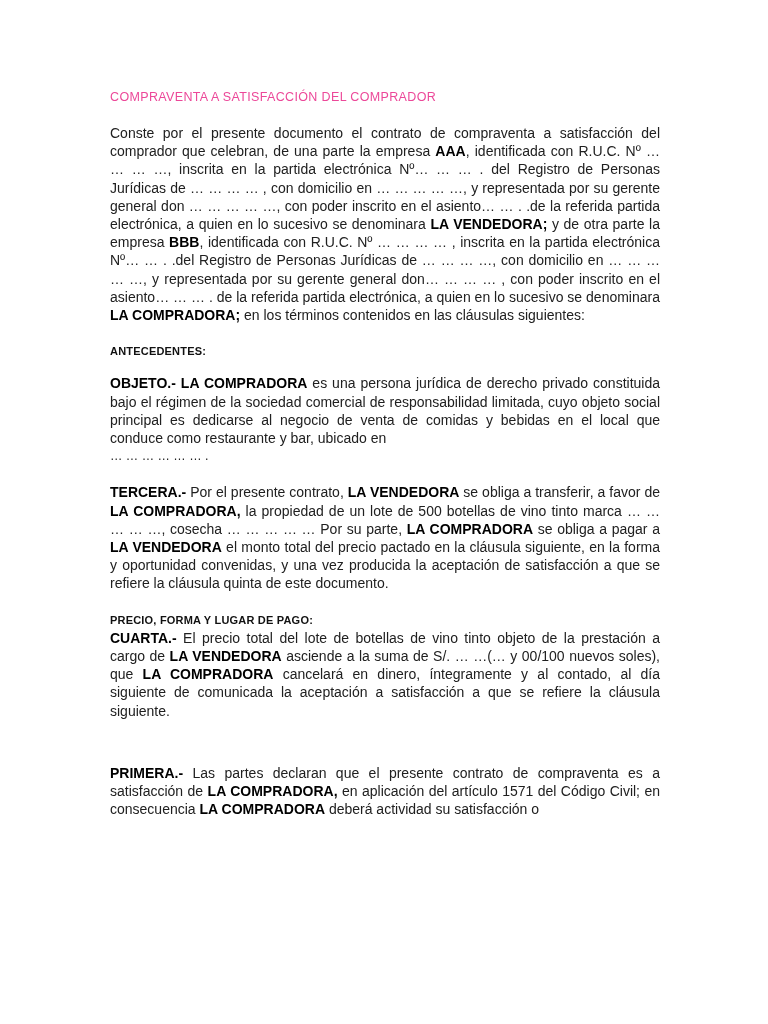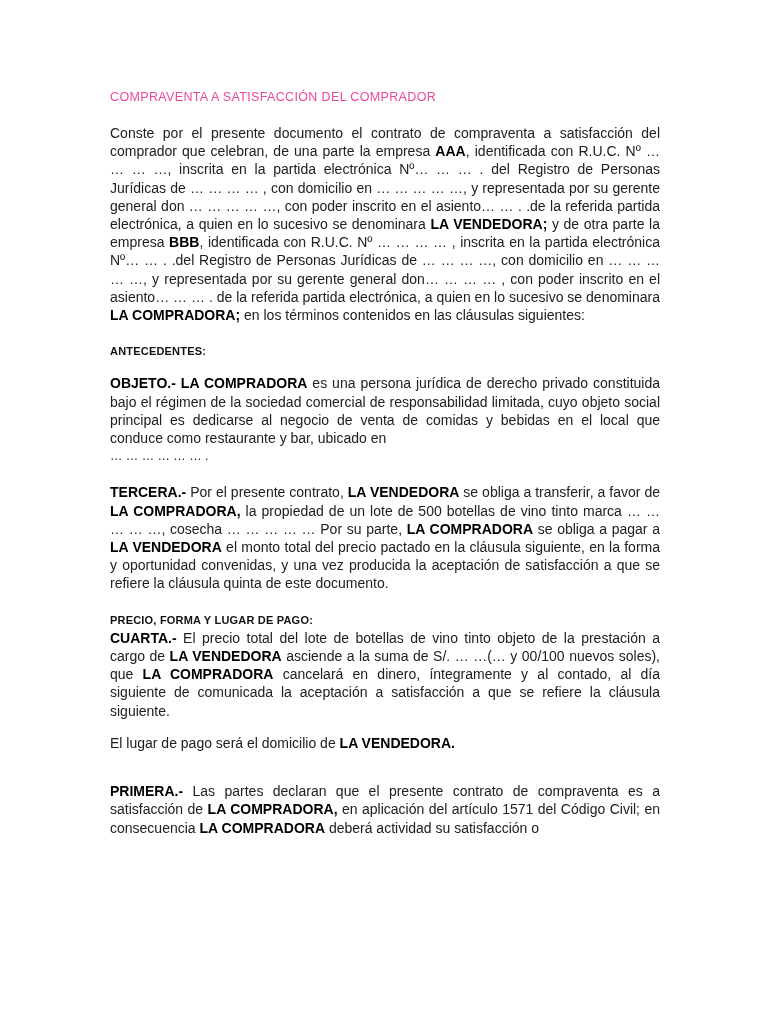--- a/index.html
+++ b/index.html
@@ -94,21 +94,20 @@
     <div class="block">
       <p class="para"><b>TERCERA.-</b><span> Por el presente contrato, </span><b>LA VENDEDORA</b><span> se obliga a transferir, a favor de </span><b>LA COMPRADORA,</b><span> la propiedad  de un lote de 500 botellas de vino tinto marca … … … … …, cosecha … … … … … Por su parte, </span><b>LA COMPRADORA</b><span> se obliga a pagar a </span><b>LA VENDEDORA</b><span> el monto total del precio pactado en la cláusula siguiente, en la forma y oportunidad convenidas, y una vez producida la aceptación de satisfacción a que se refiere la cláusula quinta de este documento.</span></p>
     </div>
 
     <div class="gap-md"></div>
 
     <div class="block">
       <div class="section-heading">PRECIO, FORMA Y LUGAR DE PAGO:</div>
       <p class="para"><b>CUARTA.-</b><span> El precio total del lote de botellas de vino tinto objeto de la prestación a cargo de </span><b>LA VENDEDORA</b><span> asciende a la suma de S/. … …(… y 00/100 nuevos soles), que </span><b>LA COMPRADORA</b><span> cancelará en dinero, íntegramente y al contado, al día siguiente de comunicada la aceptación a satisfacción a que se refiere la cláusula siguiente.</span></p>
       <div class="gap-sm"></div>
-      <p class="para nojust"><span>El lugar de pago será el domicilio de </span><b>LA VENDEDORA.</b></p>
     </div>
 
     <div class="gap-lg"></div>
 
     <div class="block">
       <p class="para"><b>PRIMERA.-</b><span> Las partes declaran que el presente contrato de compraventa es a satisfacción de </span><b>LA COMPRADORA,</b><span> en aplicación del artículo 1571 del Código Civil; en consecuencia </span><b>LA COMPRADORA</b><span> deberá actividad su satisfacción o</span></p>
     </div>
 
   </div>
 </div>

